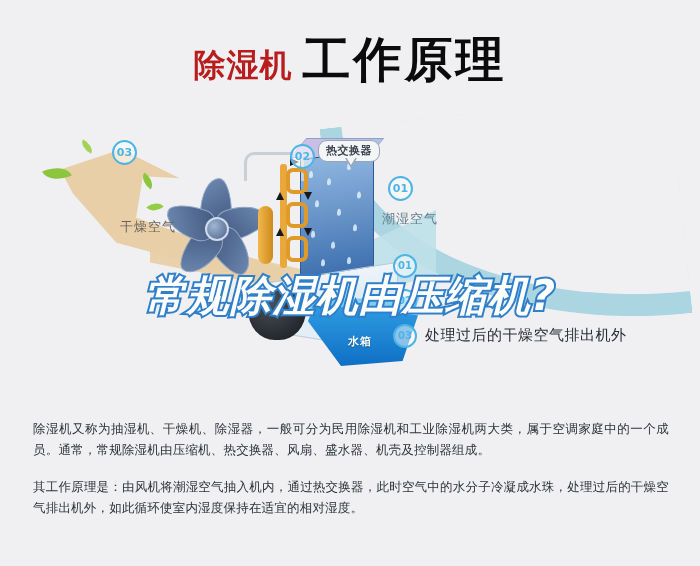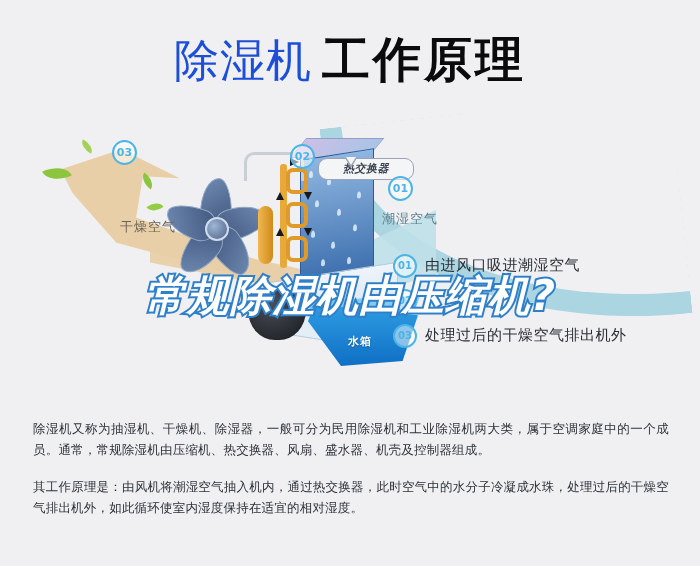--- a/index.html
+++ b/index.html
@@ -17,23 +17,23 @@
 
   
   .title-bar {
     position: absolute;
     left: 0; top: 28px;
     width: 700px;
     text-align: center;
     white-space: nowrap;
   }
   .title-bar .t-a {
-    font-size: 45px;
-    font-weight: 400;
-    color: #1d4ed8;
+    font-size: 32px;
+    font-weight: 700;
+    color: #b91c1c;
     letter-spacing: 1px;
     font-family: "DejaVu Sans", "Liberation Sans", sans-serif;
   }
   .title-bar .t-b {
     font-size: 48px;
     font-weight: 700;
     color: #0b0b0d;
     letter-spacing: 3px;
     margin-left: 10px;
     font-family: "DejaVu Sans", "Liberation Sans", sans-serif;
@@ -247,31 +247,30 @@
     position: absolute;
     color: #5c6570;
     font-size: 13px;
     letter-spacing: 1px;
     white-space: nowrap;
   }
   .lbl.dry   { left: 120px; top: 100px; color:#6a6258;text-align:center; }
   .lbl.humid { left: 382px; top: 92px; color:#5f7d8c;text-align:right; }
 
   .callout {
-    position: absolute; left: 318px; top: 40px;
-    padding: 2px 24px 3px;
+    position: absolute; left: 318px; top: 22px;
+    padding: 2px 7px 3px;
     border: 1.5px solid #9aa4b4;
     border-radius: 9px;
     background: #f4f5f7;
     color: #3c4450;
     font-size: 11px;
     font-weight: 700;
     letter-spacing: .5px;
     white-space: nowrap;
-    font-style: italic;
   }
   .callout-stem {
     position: absolute; left: 345px; top: 40px;
     width: 0; height: 0;
     border-left: 6px solid transparent;
     border-right: 6px solid transparent;
     border-top: 10px solid #9aa4b4;
   }
   .callout-stem-i {
     position: absolute; left: 346px; top: 39px;
@@ -409,21 +408,20 @@
   <div class="callout-stem"></div>
   <div class="callout-stem-i"></div>
 
   <div class="badge b-01">01</div>
   <div class="lbl humid">潮湿空气</div>
 </div>
 
 <div class="legend">
   <div class="legend-row">
     <span class="legend-num">01</span>
-    <span class="legend-txt">由进风口吸进潮湿空气</span>
   </div>
   <div class="legend-row">
     <span class="legend-num">02</span>
   </div>
   <div class="legend-row">
     <span class="legend-num">03</span>
     <span class="legend-txt">处理过后的干燥空气排出机外</span>
   </div>
 </div>
 

